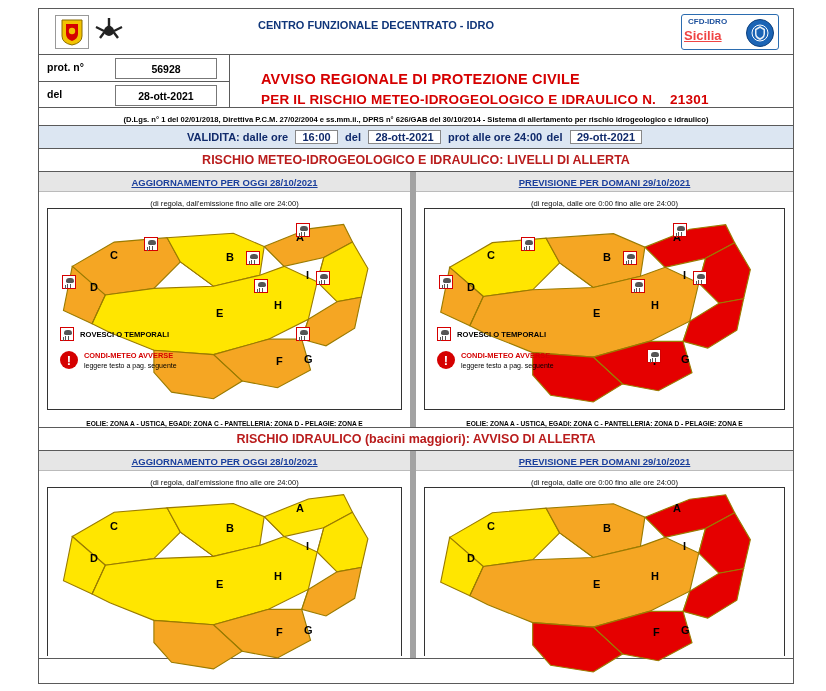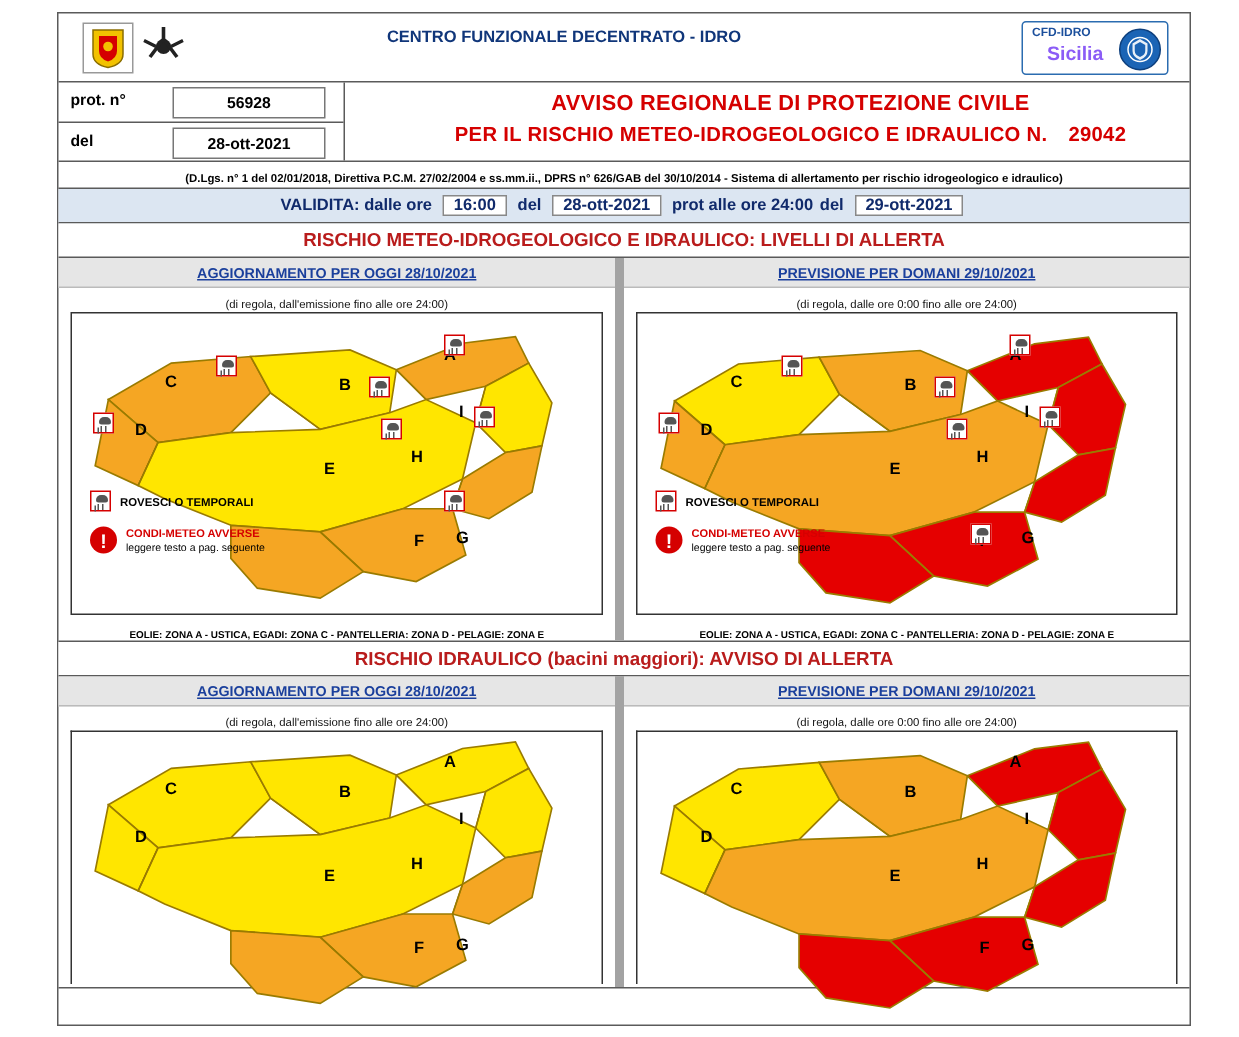--- a/index.html
+++ b/index.html
@@ -10,32 +10,32 @@
   
   .hdr{position:relative;height:45px;border-bottom:1px solid #5a5a5a;}
   .crest{position:absolute;left:16px;top:6px;width:32px;height:32px;border:1px solid #999;background:#fff;display:flex;align-items:center;justify-content:center;}
   .crest svg{display:block;}
   .trinacria{position:absolute;left:54px;top:6px;width:32px;height:32px;display:flex;align-items:center;justify-content:center;}
   .hdr-txt{position:absolute;left:90px;right:170px;top:5px;text-align:center;}
   .hdr-l1{font-size:9.5px;color:#10367a;font-weight:bold;letter-spacing:.1px;}
   .hdr-l2{font-size:11px;color:#10367a;font-weight:bold;margin-top:5px;}
   .cfd{position:absolute;right:14px;top:5px;width:96px;height:34px;border:1px solid #2b6cb0;border-radius:3px;background:#fff;}
   .cfd-t1{position:absolute;left:6px;top:2px;font-size:8px;color:#1b4f9c;font-weight:bold;}
-  .cfd-t2{position:absolute;left:16px;top:13px;font-size:13px;color:#8b5cf6;font-weight:bold;}
+  .cfd-t2{position:absolute;left:2px;top:13px;font-size:13px;color:#ef4444;font-weight:bold;text-decoration:underline;}
   .cfd-badge{position:absolute;right:4px;top:4px;width:26px;height:26px;border-radius:50%;background:#1b64b5;border:1.5px solid #0d3f7d;display:flex;align-items:center;justify-content:center;}
   .cfd-badge svg{display:block;}
 
   
   .protrow{position:relative;height:52px;border-bottom:1px solid #5a5a5a;}
   .protbox{position:absolute;left:0;top:0;width:190px;height:52px;border-right:1px solid #5a5a5a;}
   .prow{position:relative;height:26px;border-bottom:1px solid #5a5a5a;}
   .prow:last-child{border-bottom:none;}
   .plab{position:absolute;left:8px;top:6px;font-size:10.5px;font-weight:bold;color:#000;}
   .pval{position:absolute;left:76px;top:3px;width:100px;height:19px;border:1px solid #777;font-size:10.5px;font-weight:bold;display:flex;align-items:center;justify-content:center;}
-  .titlebox{position:absolute;left:190px;right:0;top:0;height:52px;text-align:center;padding-left:32px;}
+  .titlebox{position:absolute;left:190px;right:0;top:10px;height:52px;padding-left:32px;}
   .t1{font-size:14.5px;color:#d50000;font-weight:bold;margin-top:6px;letter-spacing:.2px;}
   .t2{font-size:13.5px;color:#d50000;font-weight:bold;margin-top:5px;letter-spacing:.2px;}
   .t2 .num{color:#d50000;margin-left:14px;}
 
   .legalrow{position:relative;height:17px;border-bottom:1px solid #5a5a5a;text-align:center;}
   .legalrow span{font-size:7.6px;font-weight:bold;color:#000;line-height:17px;}
 
   
   .valrow{position:relative;height:22px;border-bottom:1px solid #5a5a5a;background:#dce6f2;text-align:center;}
   .valrow .v{font-size:11px;font-weight:bold;color:#102a6b;line-height:22px;}
@@ -118,21 +118,21 @@
           <div class="pval">56928</div>
         </div>
         <div class="prow">
           <div class="plab">del</div>
           <div class="pval">28-ott-2021</div>
         </div>
       </div>
       <div class="titlebox">
         <div class="t1">AVVISO REGIONALE DI PROTEZIONE CIVILE</div>
         <div class="t2">
-          <span>PER IL RISCHIO METEO-IDROGEOLOGICO E IDRAULICO N.</span><span class="num">29042</span>
+          <span>PER IL RISCHIO METEO-IDROGEOLOGICO E IDRAULICO N.</span><span class="num">21301</span>
         </div>
       </div>
     </div>
 
     <div class="legalrow">
       <span>(D.Lgs. n° 1 del 02/01/2018, Direttiva P.C.M. 27/02/2004 e ss.mm.ii., DPRS n° 626/GAB del 30/10/2014 - Sistema di allertamento per rischio idrogeologico e idraulico)</span>
     </div>
 
     <div class="valrow">
       <span class="v">VALIDITA: dalle ore</span>

